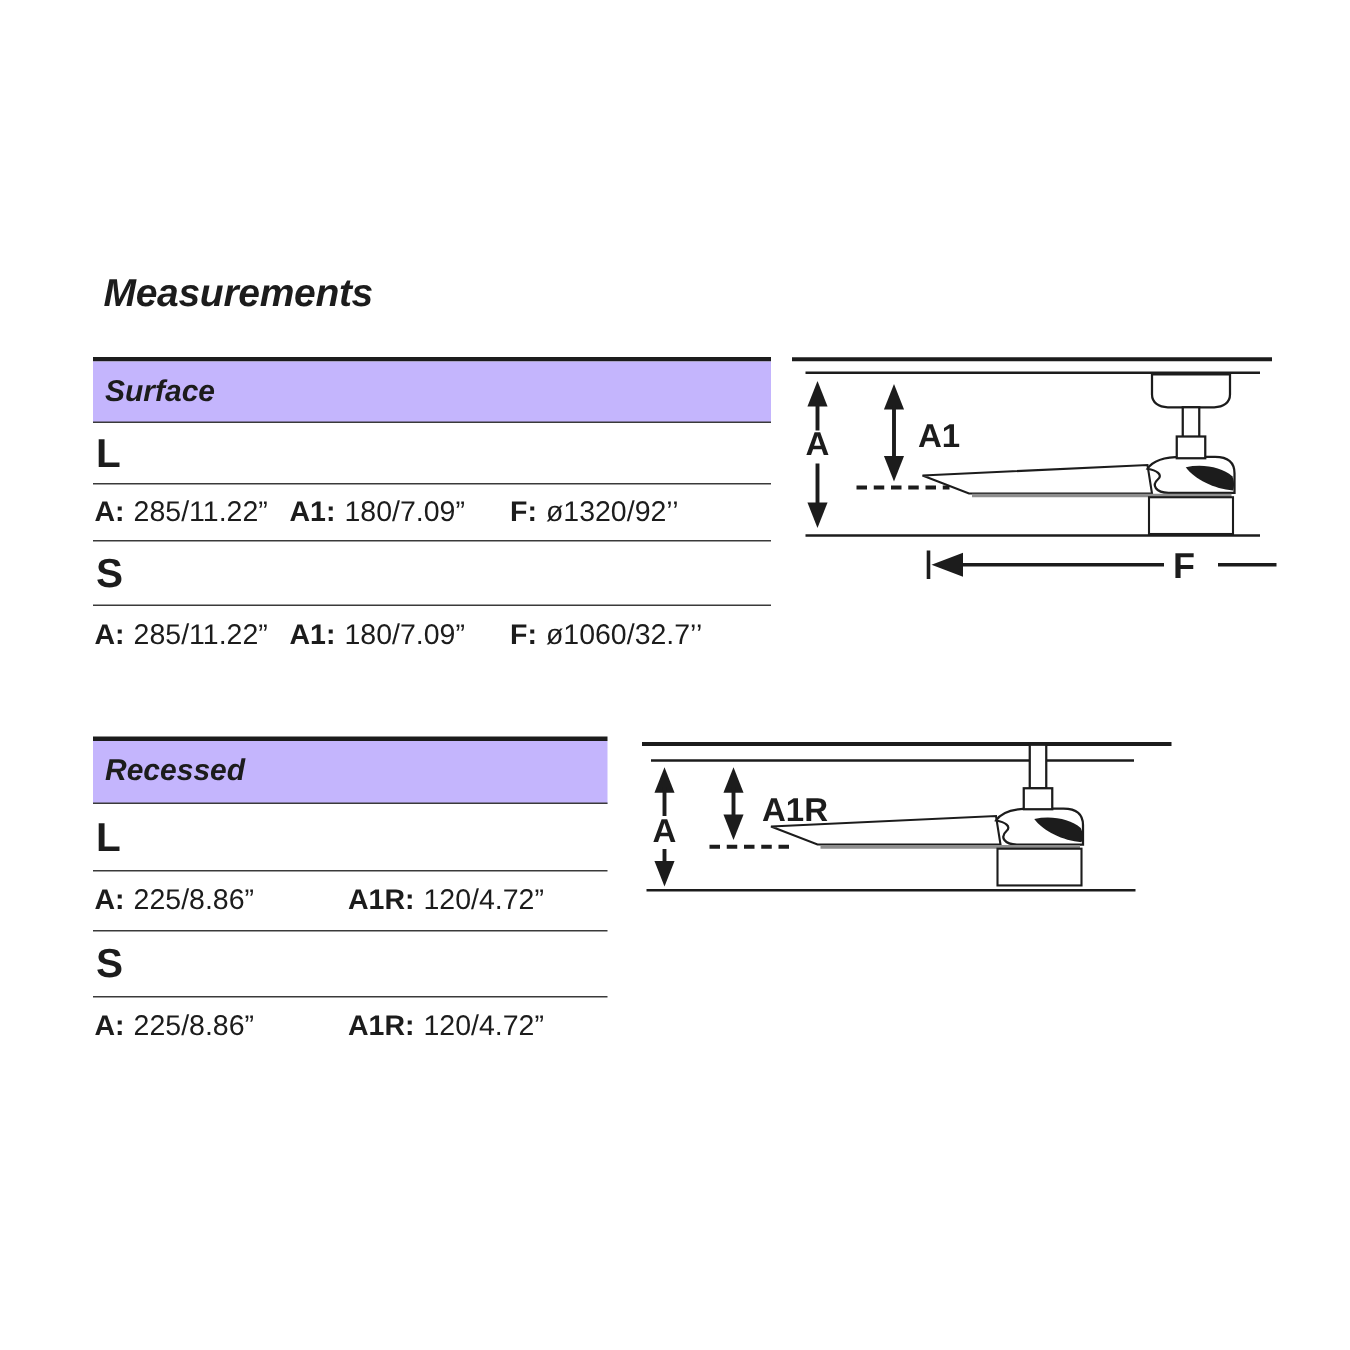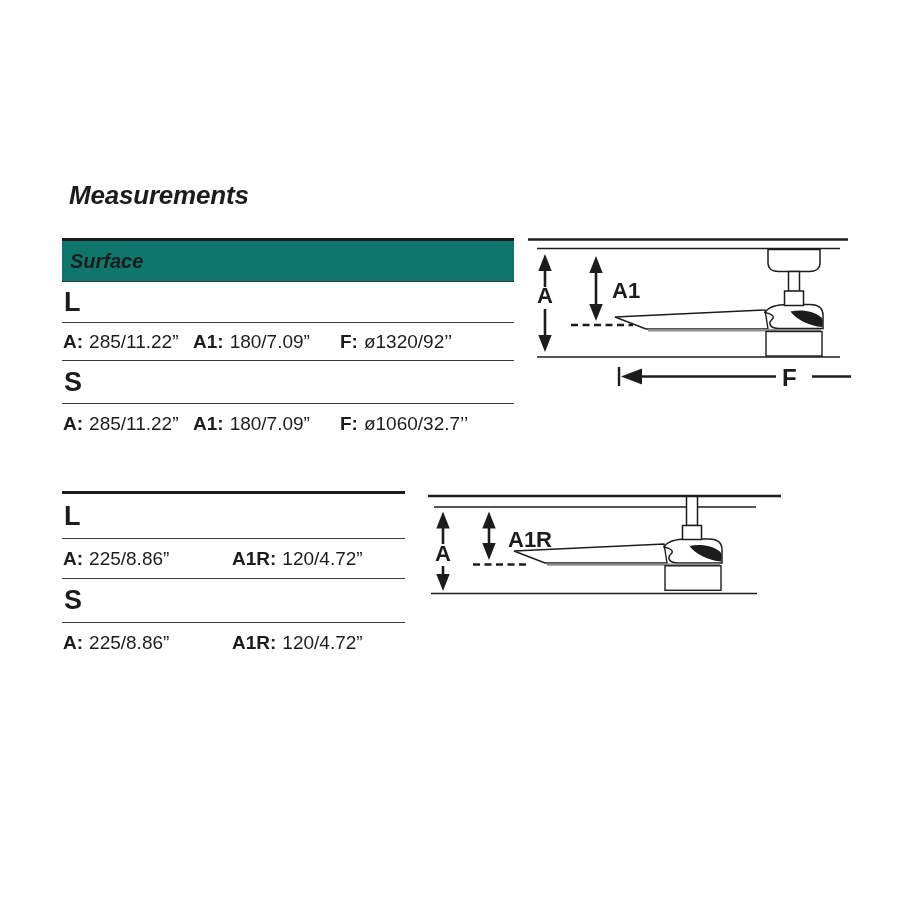--- a/index.html
+++ b/index.html
@@ -8,21 +8,21 @@
     font-family:"Liberation Sans","DejaVu Sans",sans-serif;color:#1c1c1c;
   }
   .page-title{
     position:absolute;left:69px;top:180px;
     font-size:26px;font-weight:bold;font-style:italic;letter-spacing:-0.2px;
   }
   .meas-table{position:absolute;border-top:3px solid #1c1c1c;}
   .t-surface{left:62px;top:238px;width:452px;}
   .t-recessed{left:62px;top:491px;width:343px;}
   .thead{
-    background:#0f766e;border-bottom:1px solid #3a3a3a;
+    background:#c4b5fd;border-bottom:1px solid #3a3a3a;
     display:flex;align-items:center;padding-left:8px;
     font-style:italic;font-weight:bold;font-size:20px;
   }
   .t-surface .thead{height:40px;}
   .t-recessed .thead{height:41px;}
   .size-row{
     border-bottom:1px solid #3a3a3a;display:flex;align-items:center;
     font-weight:bold;font-size:27px;padding-left:2px;
   }
   .t-surface .size-row.r1{height:40px;}
@@ -89,20 +89,23 @@
       <span class="spec-value">180/7.09”</span>
     </span>
     <span class="spec sw-f">
       <span class="spec-label">F:</span>
       <span class="spec-value">ø1060/32.7’’</span>
     </span>
   </div>
 </div>
 
 <div class="meas-table t-recessed">
+  <div class="thead">
+    <span>Recessed</span>
+  </div>
   <div class="size-row r1">
     <span>L</span>
   </div>
   <div class="spec-row v1">
     <span class="spec rw-a">
       <span class="spec-label">A:</span>
       <span class="spec-value">225/8.86”</span>
     </span>
     <span class="spec rw-a1r">
       <span class="spec-label">A1R:</span>

